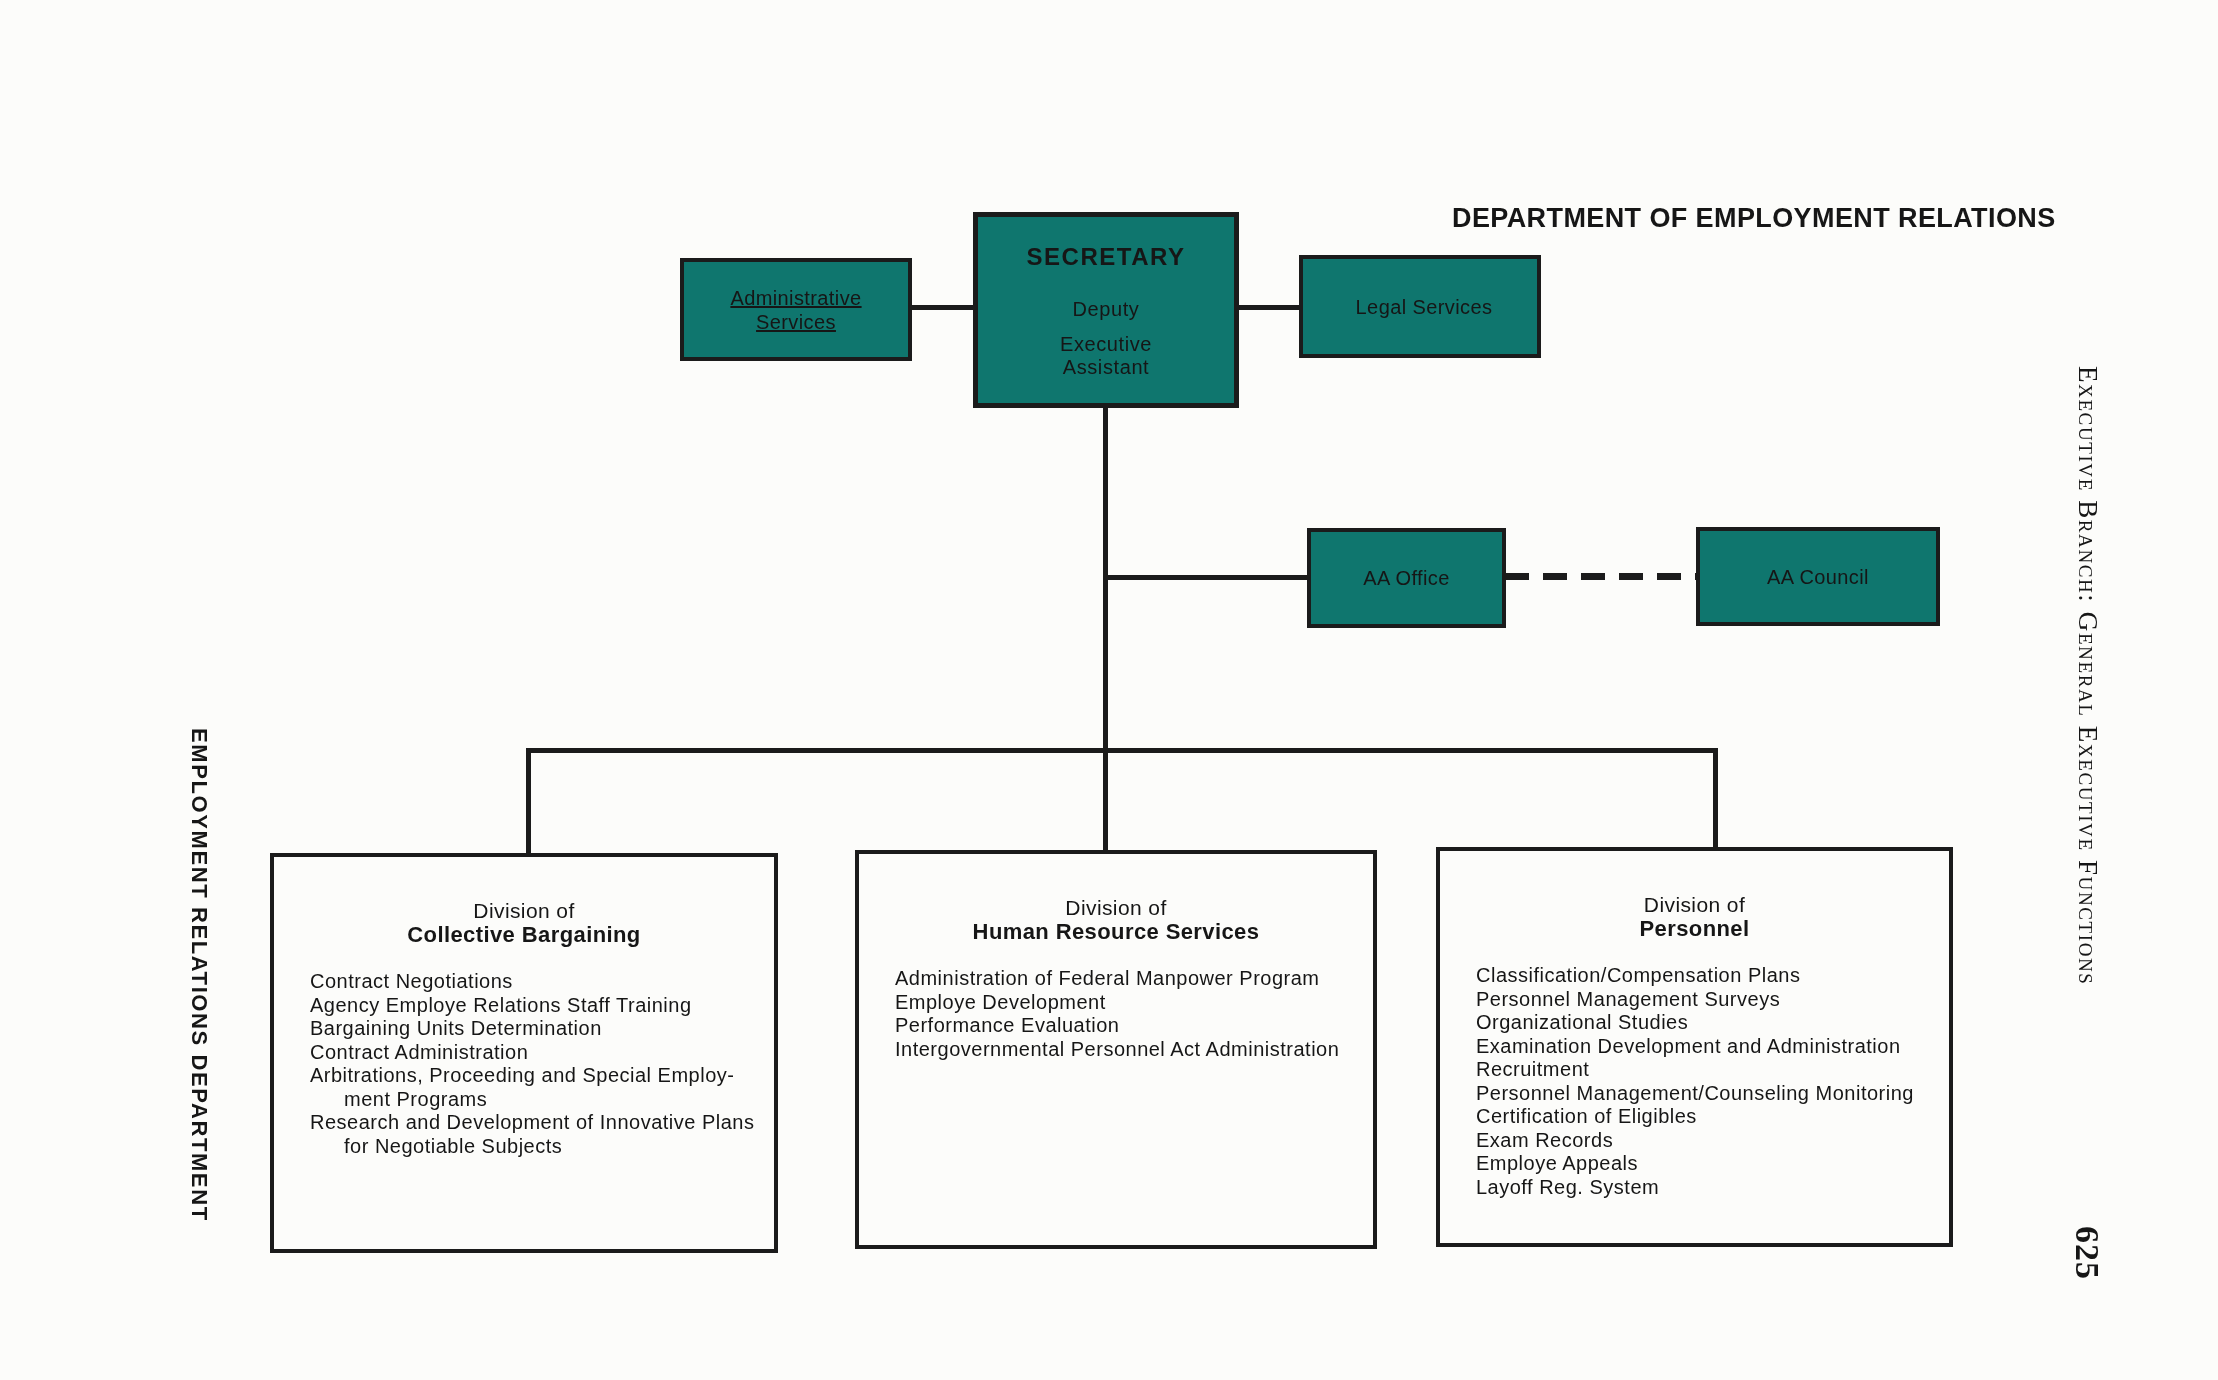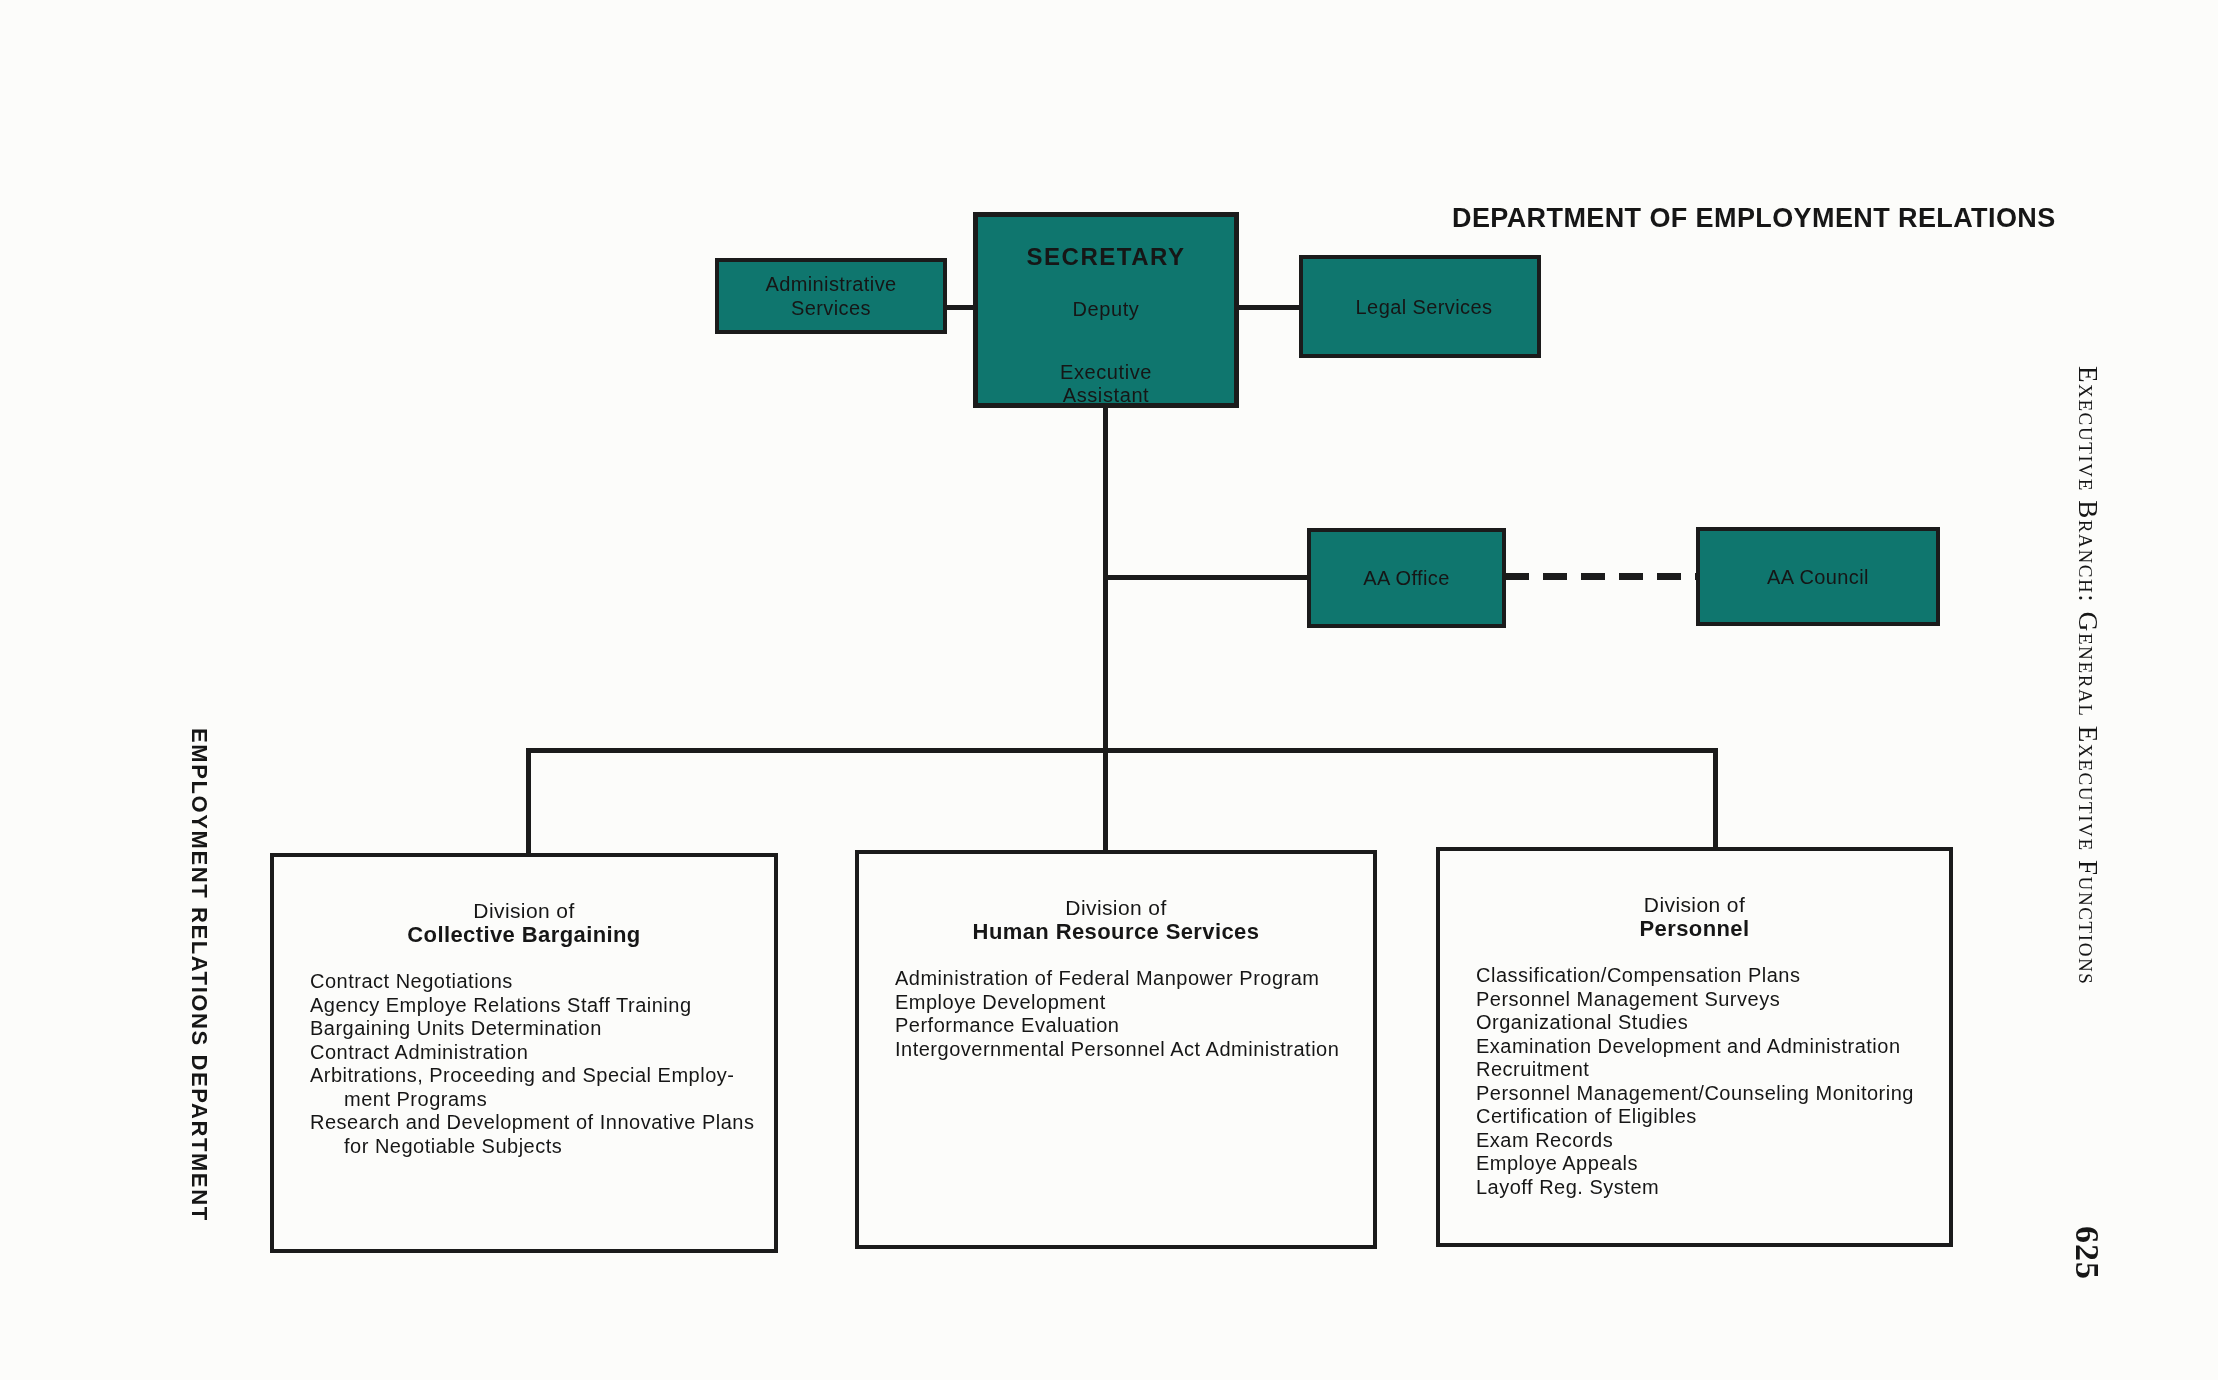--- a/index.html
+++ b/index.html
@@ -22,21 +22,21 @@
     border:4px solid #1b1b1b;
     box-sizing:border-box;
     display:flex;flex-direction:column;
     align-items:center;justify-content:center;
     text-align:center;
   }
   .box .lbl{font-size:20px;line-height:24px;letter-spacing:0.4px;}
   .secretary{border-width:5px;justify-content:flex-start;padding-top:26px;}
   .secretary .t1{font-weight:bold;font-size:24px;letter-spacing:1.5px;}
   .secretary .t2{margin-top:27px;font-size:20px;letter-spacing:0.6px;}
-  .secretary .t3{margin-top:40px;font-size:20px;line-height:23px;letter-spacing:0.6px;}
+  .secretary .t3{margin-top:12px;font-size:20px;line-height:23px;letter-spacing:0.6px;}
   .page-title{
     position:absolute;left:1452px;top:203px;width:570px;
     font-weight:bold;font-size:27px;letter-spacing:0.4px;
     white-space:nowrap;
   }
   .divbox{
     position:absolute;
     background:#fcfcfa;
     border:4px solid #1b1b1b;
     box-sizing:border-box;
@@ -95,21 +95,21 @@
 
   <div class="box secretary" style="left:973px;top:212px;width:266px;height:196px;">
     <div class="t1">SECRETARY</div>
     <div class="t2">Deputy</div>
     <div class="t3">
       <div>Executive</div>
       <div>Assistant</div>
     </div>
   </div>
 
-  <div class="box" style="left:715px;top:258px;width:232px;height:76px;">
+  <div class="box" style="left:680px;top:258px;width:232px;height:103px;text-decoration:underline;">
     <div class="lbl">
       <div>Administrative</div>
       <div>Services</div>
     </div>
   </div>
 
   <div class="box" style="left:1299px;top:255px;width:242px;height:103px;padding-left:8px;">
     <div class="lbl">Legal Services</div>
   </div>
 

